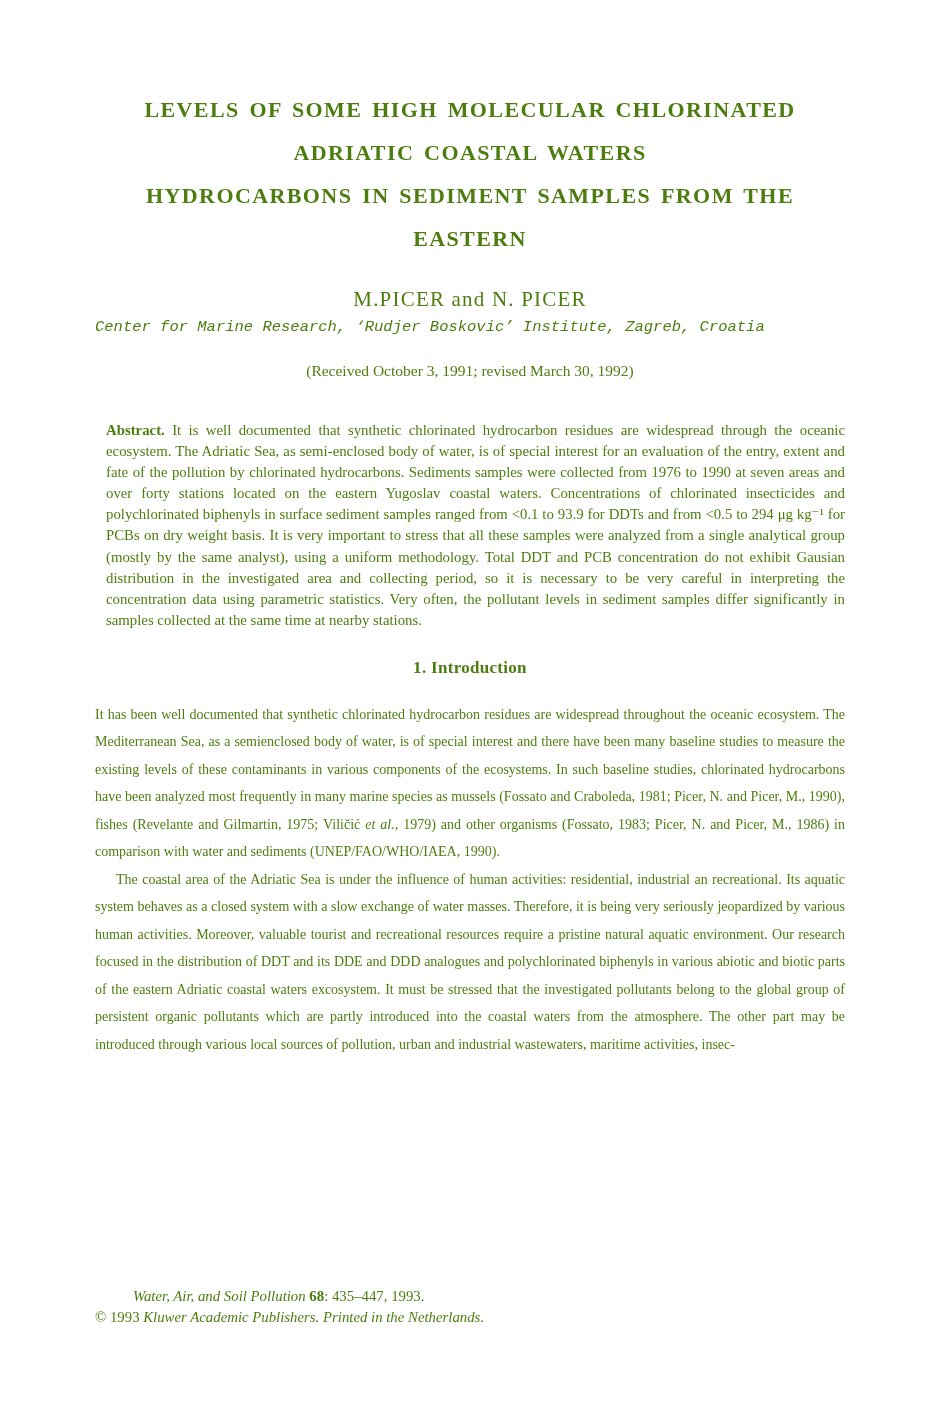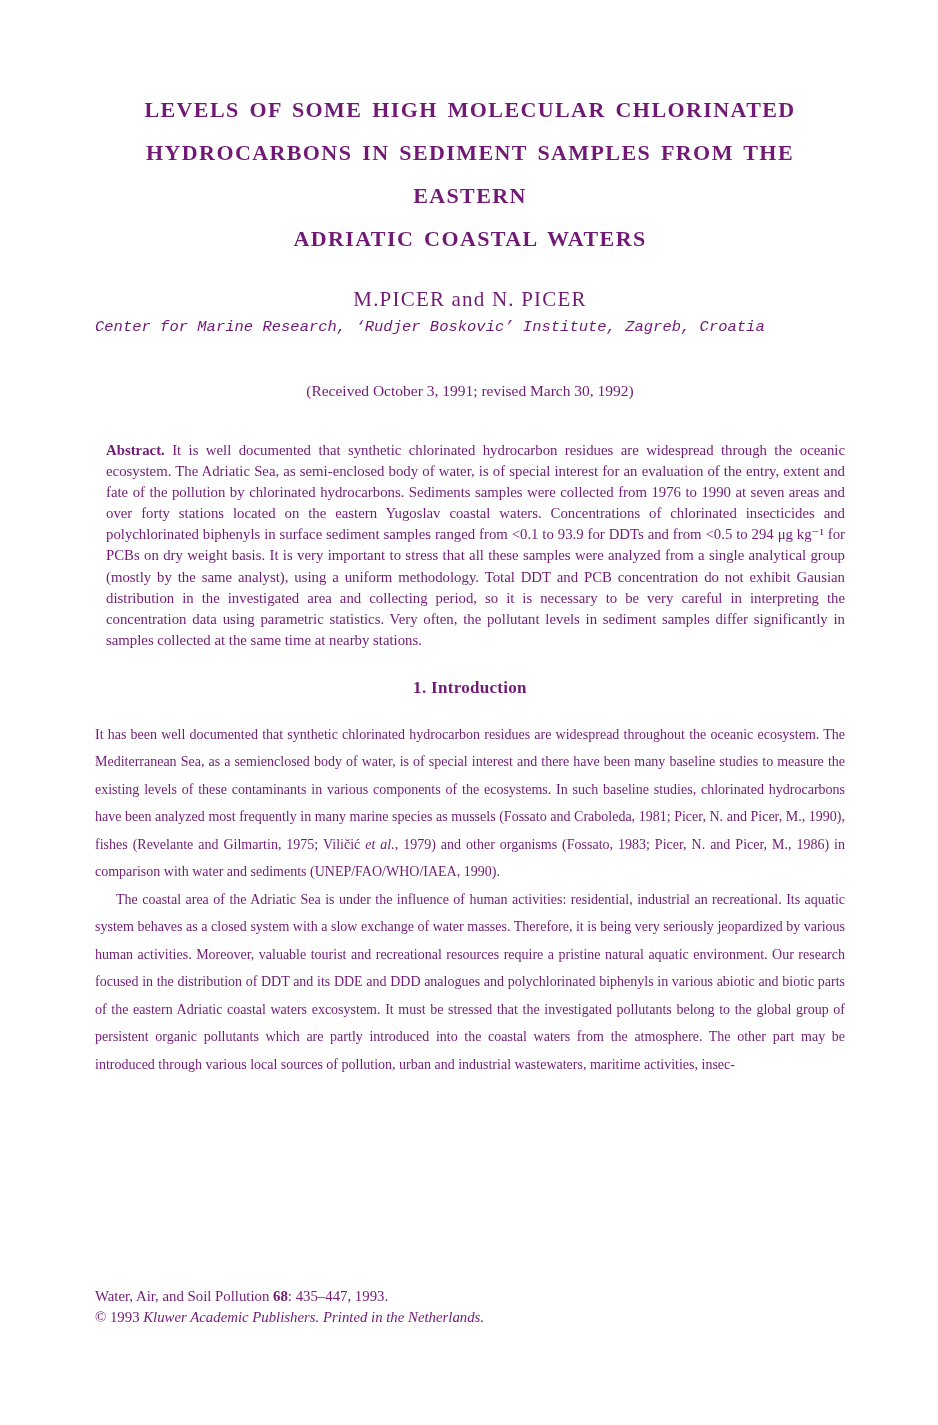--- a/index.html
+++ b/index.html
@@ -6,21 +6,21 @@
     margin: 0;
     padding: 0;
     background: #e8e8e8;
   }
   .page {
     position: relative;
     width: 938px;
     height: 1425px;
     margin: 0 auto;
     background: #ffffff;
-    color: #701a75;
+    color: #4d7c0f;
     font-family: "Liberation Serif", "DejaVu Serif", serif;
     box-sizing: border-box;
     padding: 88px 93px 0 95px;
     overflow: hidden;
   }
   .paper-title {
     margin: 0;
     text-align: center;
     font-size: 22px;
     font-weight: bold;
@@ -38,21 +38,21 @@
   }
   .affiliation {
     margin-top: 9px;
     text-align: left;
     font-style: italic;
     font-size: 15.5px;
     line-height: 19px;
     font-family: Liberation Mono, monospace;
   }
   .received {
-    margin-top: 44px;
+    margin-top: 24px;
     text-align: center;
     font-size: 15.5px;
     line-height: 19px;
   }
   .abstract {
     margin: 40px 0 0 11px;
     font-size: 14.8px;
     line-height: 21.1px;
     text-align: justify;
   }
@@ -81,36 +81,36 @@
     line-height: 21px;
   }
 </style>
 </head>
 <body>
 
 <div class="page">
 
   <h1 class="paper-title">
     <span class="tline">LEVELS OF SOME HIGH MOLECULAR CHLORINATED</span>
+    <span class="tline">ADRIATIC COASTAL WATERS</span>
     <span class="tline">HYDROCARBONS IN SEDIMENT SAMPLES FROM THE EASTERN</span>
-    <span class="tline">ADRIATIC COASTAL WATERS</span>
   </h1>
 
   <div class="authors">M.PICER and N. PICER</div>
 
   <div class="affiliation">Center for Marine Research, ‘Rudjer Boskovic’ Institute, Zagreb, Croatia</div>
 
   <div class="received">(Received October 3, 1991; revised March 30, 1992)</div>
 
   <p class="abstract"><span style="font-weight: bold;">Abstract.</span><span> It is well documented that synthetic chlorinated hydrocarbon residues are widespread through the oceanic ecosystem. The Adriatic Sea, as semi-enclosed body of water, is of special interest for an evaluation of the entry, extent and fate of the pollution by chlorinated hydrocarbons. Sediments samples were collected from 1976 to 1990 at seven areas and over forty stations located on the eastern Yugoslav coastal waters. Concentrations of chlorinated insecticides and polychlorinated biphenyls in surface sediment samples ranged from &lt;0.1 to 93.9 for DDTs and from &lt;0.5 to 294 μg kg⁻¹ for PCBs on dry weight basis. It is very important to stress that all these samples were analyzed from a single analytical group (mostly by the same analyst), using a uniform methodology. Total DDT and PCB concentration do not exhibit Gausian distribution in the investigated area and collecting period, so it is necessary to be very careful in interpreting the concentration data using parametric statistics. Very often, the pollutant levels in sediment samples differ significantly in samples collected at the same time at nearby stations.</span></p>
 
   <h2 class="section-heading">1.  Introduction</h2>
 
   <p class="body-par first"><span>It has been well documented that synthetic chlorinated hydrocarbon residues are widespread throughout the oceanic ecosystem. The Mediterranean Sea, as a semienclosed body of water, is of special interest and there have been many baseline studies to measure the existing levels of these contaminants in various components of the ecosystems. In such baseline studies, chlorinated hydrocarbons have been analyzed most frequently in many marine species as mussels (Fossato and Craboleda, 1981; Picer, N. and Picer, M., 1990), fishes (Revelante and Gilmartin, 1975; Viličić </span><span style="font-style: italic;">et al.</span><span>, 1979) and other organisms (Fossato, 1983; Picer, N. and Picer, M., 1986) in comparison with water and sediments (UNEP/FAO/WHO/IAEA, 1990).</span></p>
 
   <p class="body-par indent"><span>The coastal area of the Adriatic Sea is under the influence of human activities: residential, industrial an recreational. Its aquatic system behaves as a closed system with a slow exchange of water masses. Therefore, it is being very seriously jeopardized by various human activities. Moreover, valuable tourist and recreational resources require a pristine natural aquatic environment. Our research focused in the distribution of DDT and its DDE and DDD analogues and polychlorinated biphenyls in various abiotic and biotic parts of the eastern Adriatic coastal waters excosystem. It must be stressed that the investigated pollutants belong to the global group of persistent organic pollutants which are partly introduced into the coastal waters from the atmosphere. The other part may be introduced through various local sources of pollution, urban and industrial wastewaters, maritime activities, insec-</span></p>
 
   <footer class="footer">
-    <div class="footer-line"><span style="">Water, Air, and Soil Pollution</span><span> </span><span style="font-weight: bold;">68</span><span>: 435–447, 1993.</span></div>
+    <div class="footer-line"><span style="font-style: italic; margin-left: 38px;">Water, Air, and Soil Pollution</span><span> </span><span style="font-weight: bold;">68</span><span>: 435–447, 1993.</span></div>
     <div class="footer-line"><span>©  1993 </span><span style="font-style: italic;">Kluwer Academic Publishers. Printed in the Netherlands.</span></div>
   </footer>
 
 </div>
 
 </body></html>

